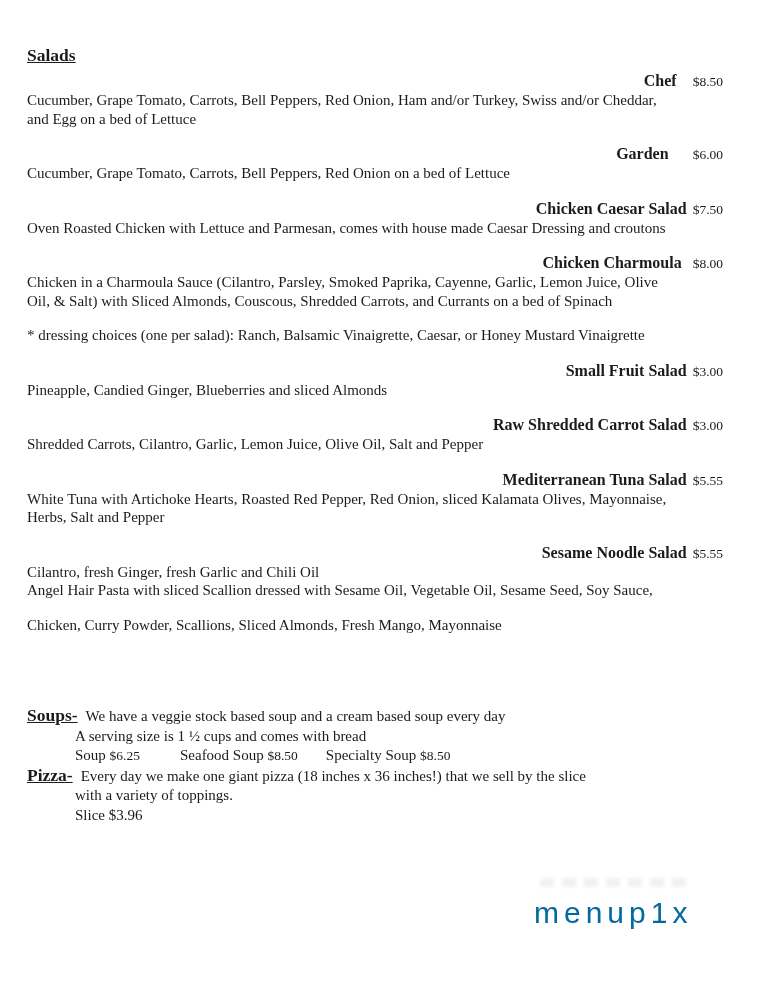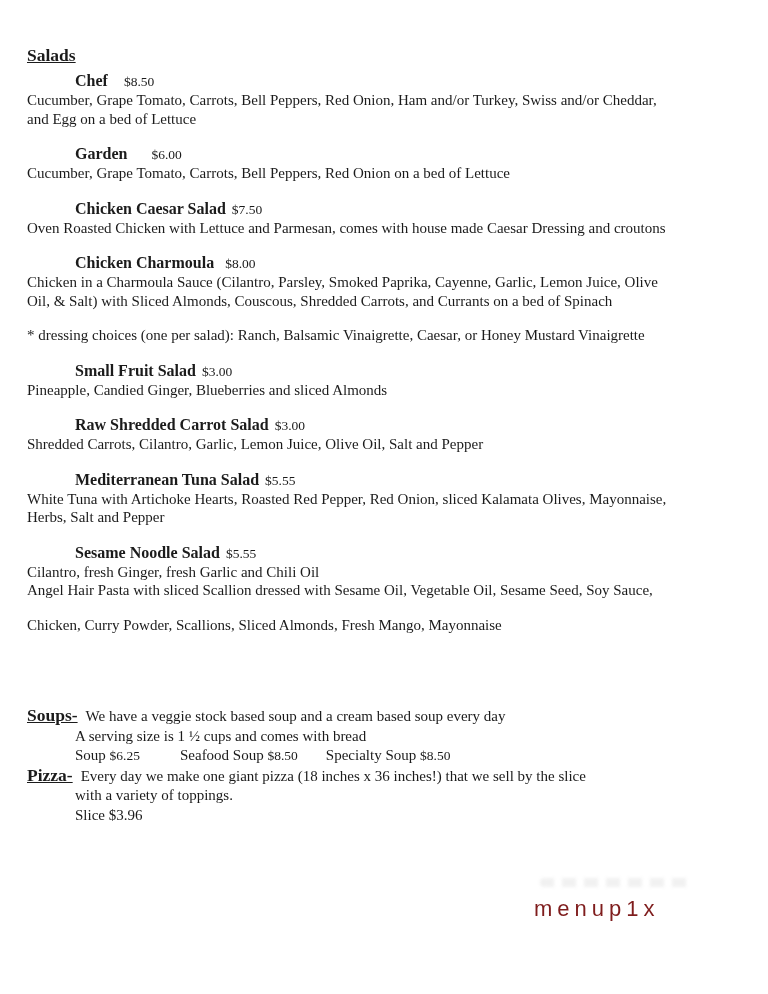--- a/index.html
+++ b/index.html
@@ -15,21 +15,21 @@
 
   .section-heading {
     font-weight:bold; font-size:17.5px; line-height:19px;
     text-decoration:underline;
     margin-bottom:6px;
     display:inline-block;
   }
   .heading-row { line-height:19px; }
 
   .item { margin-bottom:16px; }
-  .name-line { padding-left:48px; font-weight:bold; font-size:16px; line-height:19px; white-space:nowrap; }
+  .name-line { padding-left:48px; font-weight:bold; font-size:16px; line-height:19px; white-space:nowrap;text-align:right; }
   .item-price { font-weight:normal; font-size:13.5px; }
   .gap-sm { margin-left:6px; }
   .gap-md { margin-left:11px; }
   .gap-lg { margin-left:16px; }
   .gap-xl { margin-left:24px; }
 
   .desc { font-size:15px; line-height:18.5px; white-space:nowrap; }
   .note { font-size:15px; line-height:18.5px; margin-bottom:16px; white-space:nowrap; }
 
   .bottom { margin-top:72px; }
@@ -41,22 +41,22 @@
   }
   .indent { padding-left:48px; }
   .price-group { margin-right:40px; }
   .price-group.last { margin-right:0; }
   .price-group .p { font-size:13.5px; }
   .price-row .price-group:nth-child(2) { margin-right:28px; }
 
   .watermark {
     position:absolute; left:534px; top:896px;
     font-family:"Liberation Sans","DejaVu Sans",sans-serif;
-    font-size:22px; letter-spacing:5px;
-    color:#7f1d1d;
+    font-size:30px; letter-spacing:5px;
+    color:#0369a1;
     text-align:right;
   }
   .smudge {
     position:absolute; left:540px; top:878px;
     width:152px; height:9px;
     opacity:0.5; filter:blur(1.5px);
     background:repeating-linear-gradient(90deg,#e4e4e4 0 14px, transparent 14px 22px);
     border-radius:4px;
   }
 </style>

